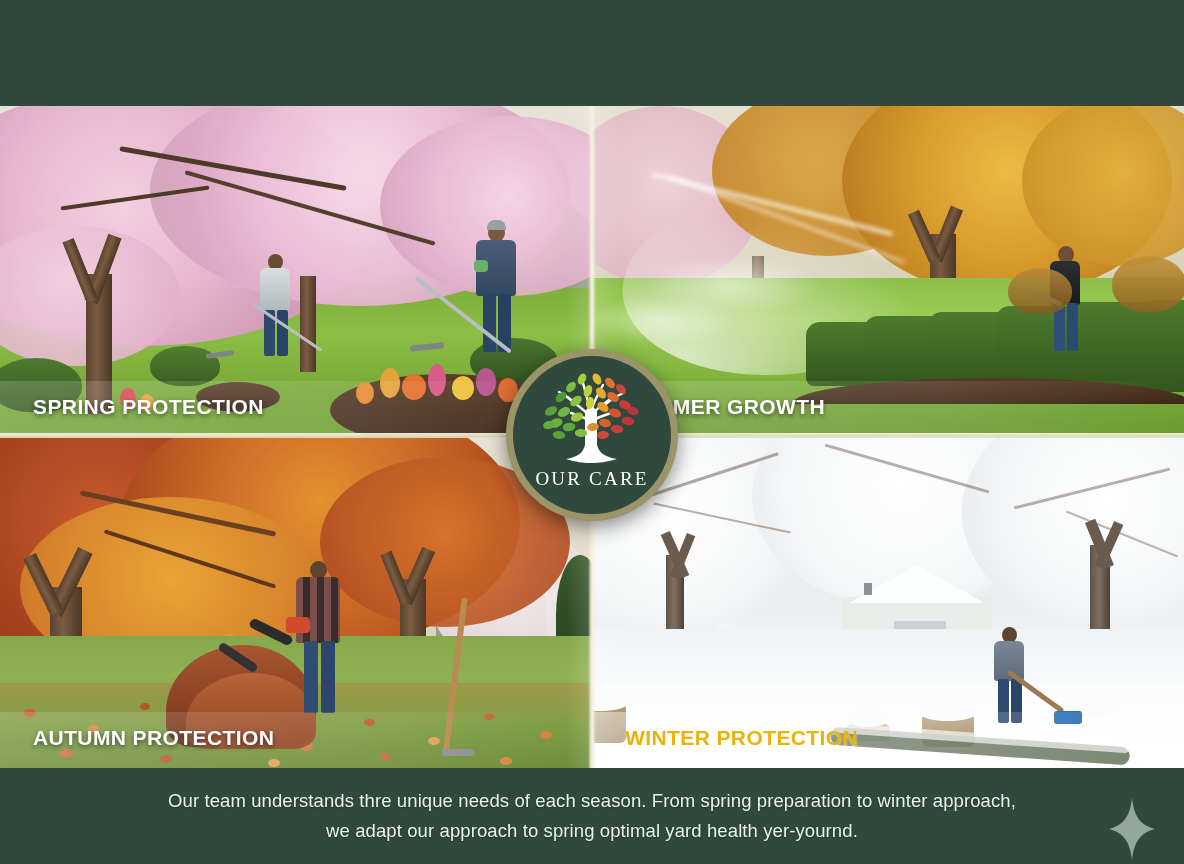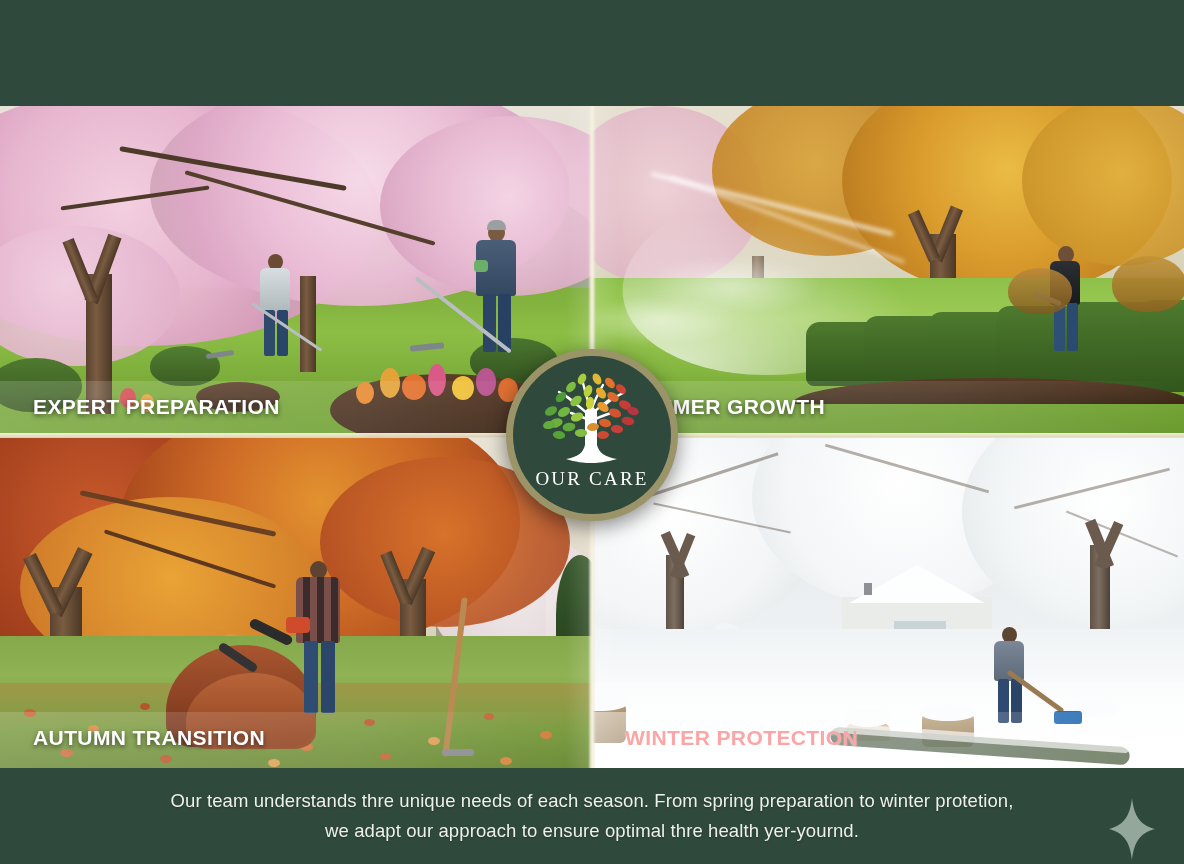--- a/index.html
+++ b/index.html
@@ -211,21 +211,21 @@
           <div style="position:absolute;left:11px;top:-4px;width:19px;height:10px;border-radius:8px 8px 0 0;background:#9aa0a2;"></div>
           <div class="p-body" style="left:0;top:16px;width:40px;height:56px;background:linear-gradient(180deg,#4a5e78,#33475f);"></div>
           <div class="p-leg" style="left:7px;top:70px;width:13px;height:58px;background:#2c4466;"></div>
           <div class="p-leg" style="left:22px;top:70px;width:13px;height:58px;background:#284061;"></div>
           <div style="position:absolute;left:-2px;top:36px;width:14px;height:12px;border-radius:4px;background:#6bb06a;"></div>
           <div class="tool" style="left:-60px;top:52px;width:120px;height:4px;transform:rotate(38deg);"></div>
           <div style="position:absolute;left:-66px;top:120px;width:34px;height:6px;background:#7e868a;border-radius:2px;transform:rotate(-6deg);"></div>
         </div>
       </div>
       <div class="label-plate"></div>
-      <div class="q-label" style="color: rgb(255, 255, 255);">EXPERT PREPARATION</div>
+      <div class="q-label" style="color: rgb(255, 255, 255);">SPRING PROTECTION</div>
     </div>
 
     <div class="quad q-summer">
       <div class="scene">
         <div class="sky su-sky"></div>
 
         <div style="position:absolute;left:-30px;top:0px;width:200px;height:180px;border-radius:50%;background:radial-gradient(circle at 50% 45%,#f0cfd9,#d9a8bb);opacity:.85;"></div>
         <div style="position:absolute;left:120px;top:-20px;width:230px;height:170px;border-radius:50%;background:radial-gradient(circle at 45% 45%,#d9a33a,#bb7a22);opacity:.92;"></div>
         <div style="position:absolute;left:250px;top:-40px;width:330px;height:230px;border-radius:50%;background:radial-gradient(circle at 50% 45%,#eabc45 0%,#d99a2c 45%,#b97a20 85%);"></div>
         <div style="position:absolute;left:430px;top:-10px;width:200px;height:170px;border-radius:50%;background:radial-gradient(circle at 50% 45%,#e3b341,#c2871f);opacity:.9;"></div>
@@ -329,21 +329,21 @@
           <div class="p-leg" style="left:25px;top:80px;width:14px;height:72px;background:#2b4669;"></div>
           <div style="position:absolute;left:-10px;top:56px;width:24px;height:16px;border-radius:4px;background:#d04a2c;"></div>
           <div style="position:absolute;left:-48px;top:66px;width:46px;height:10px;border-radius:5px;background:#2b2b2b;transform:rotate(26deg);"></div>
           <div style="position:absolute;left:-80px;top:92px;width:44px;height:9px;border-radius:5px;background:#333;transform:rotate(34deg);"></div>
         </div>
 
         <div style="position:absolute;left:452px;top:160px;width:6px;height:160px;background:#b98b52;transform:rotate(7deg);border-radius:3px;"></div>
         <div style="position:absolute;left:442px;top:312px;width:32px;height:7px;background:#8d8f92;border-radius:3px;"></div>
       </div>
       <div class="label-plate"></div>
-      <div class="q-label" style="color: rgb(255, 255, 255);">AUTUMN TRANSITION</div>
+      <div class="q-label" style="color: rgb(255, 255, 255);">AUTUMN PROTECTION</div>
     </div>
 
     <div class="quad q-winter">
       <div class="scene">
         <div class="sky wi-sky"></div>
 
         <div style="position:absolute;left:-70px;top:-30px;width:300px;height:230px;border-radius:50%;background:radial-gradient(circle at 50% 45%,#ffffff 0%,#f3f5f6 55%,#e4e8ea 85%);"></div>
         <div style="position:absolute;left:160px;top:-50px;width:300px;height:220px;border-radius:50%;background:radial-gradient(circle at 50% 45%,#ffffff 0%,#f4f6f7 60%,#e6eaec 90%);"></div>
         <div style="position:absolute;left:370px;top:-40px;width:290px;height:230px;border-radius:50%;background:radial-gradient(circle at 50% 45%,#ffffff 0%,#f2f5f6 58%,#e3e8ea 88%);"></div>
 
@@ -395,21 +395,21 @@
         <div class="person" style="left:400px;top:190px;">
           <div class="p-head" style="left:10px;top:0;width:15px;height:16px;background:#5d4631;"></div>
           <div class="p-body" style="left:2px;top:14px;width:30px;height:40px;background:linear-gradient(180deg,#7b8796,#5d6a79);"></div>
           <div class="p-leg" style="left:6px;top:52px;width:11px;height:44px;background:#2f4a70;"></div>
           <div class="p-leg" style="left:19px;top:52px;width:11px;height:44px;background:#2b4569;"></div>
           <div style="position:absolute;left:16px;top:42px;width:68px;height:5px;background:#9a7a52;transform:rotate(36deg);border-radius:3px;transform-origin:left center;"></div>
           <div style="position:absolute;left:62px;top:84px;width:28px;height:13px;border-radius:3px;background:#2b6fb5;"></div>
         </div>
       </div>
       <div class="label-plate" style="background:linear-gradient(90deg, rgba(255,255,255,.45) 0%, rgba(255,255,255,.22) 60%, rgba(255,255,255,0) 100%);"></div>
-      <div class="q-label" style="color: #fca5a5;">WINTER PROTECTION</div>
+      <div class="q-label" style="color: #eab308;">WINTER PROTECTION</div>
     </div>
 
   </div>
 
   <div class="div-v-glow"></div>
   <div class="div-v"></div>
   <div class="div-h"></div>
 
   <div class="badge">
     <div class="badge-tree">
@@ -458,22 +458,22 @@
           <ellipse cx="70" cy="68" rx="6" ry="3.9" fill="#cc4a33" transform="rotate(-4 70 68)"></ellipse>
           <ellipse cx="60" cy="60" rx="6" ry="3.9" fill="#d98f30" transform="rotate(-6 60 60)"></ellipse>
         </g>
       </svg>
     </div>
     <div class="badge-text">OUR CARE</div>
   </div>
 
   <div class="footer">
     <div class="footer-text">
-      <span>Our team understands thre unique needs of each season. From spring preparation to winter protetion,</span><br>
-      <span>we adapt our approach to ensure optimal thre health yer-yournd.</span>
+      <span>Our team understands thre unique needs of each season. From spring preparation to winter approach,</span><br>
+      <span>we adapt our approach to spring optimal yard health yer-yournd.</span>
     </div>
     <div class="sparkle">
       <svg width="48" height="62" viewBox="0 0 48 62" aria-hidden="true">
         <path d="M24 0 C26 18 32 27 47 31 C32 35 26 44 24 62 C22 44 16 35 1 31 C16 27 22 18 24 0 Z" fill="#93a79a"></path>
       </svg>
     </div>
   </div>
 
 </div>
 

